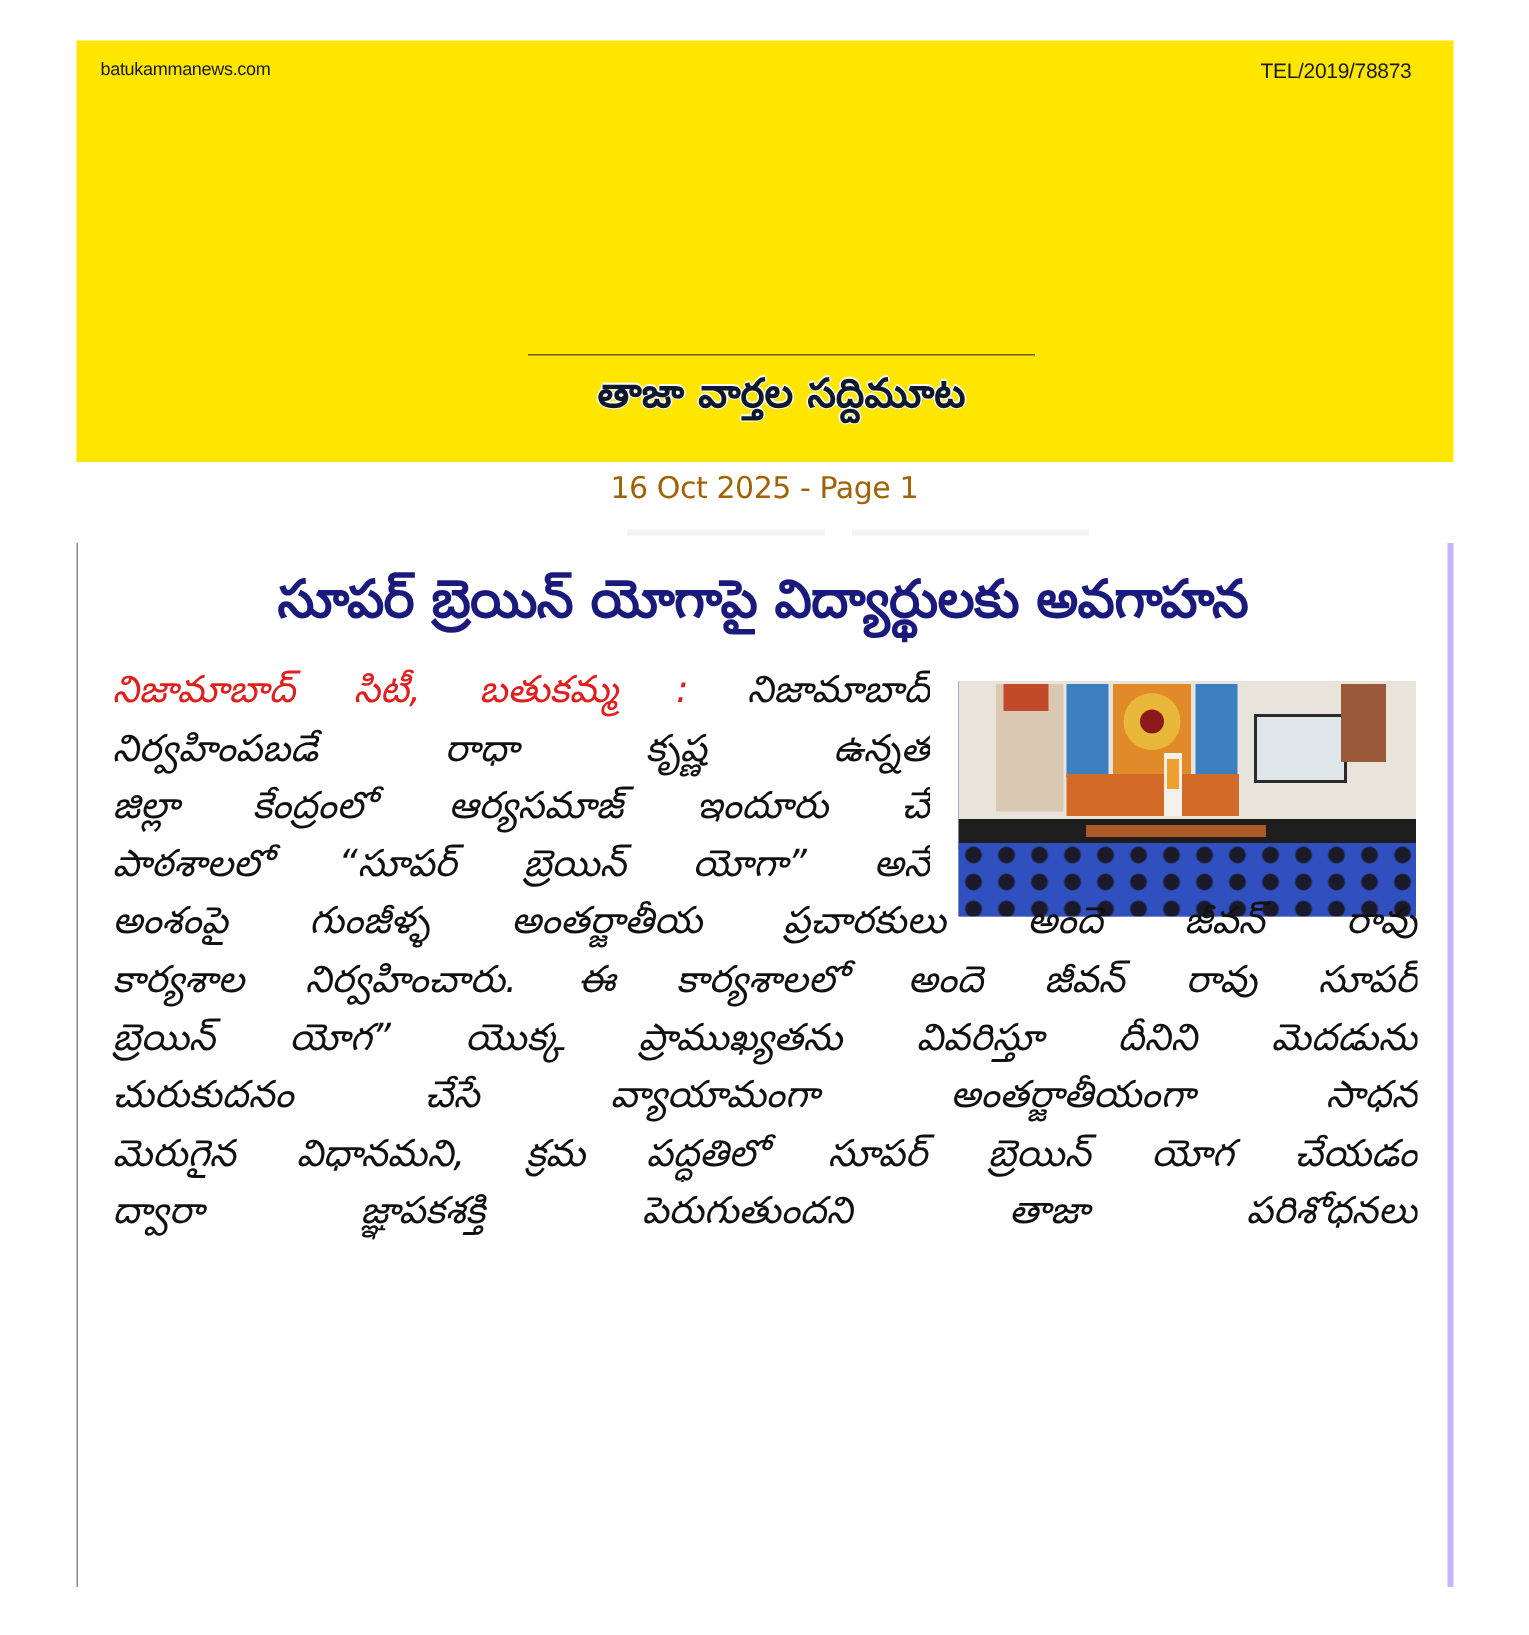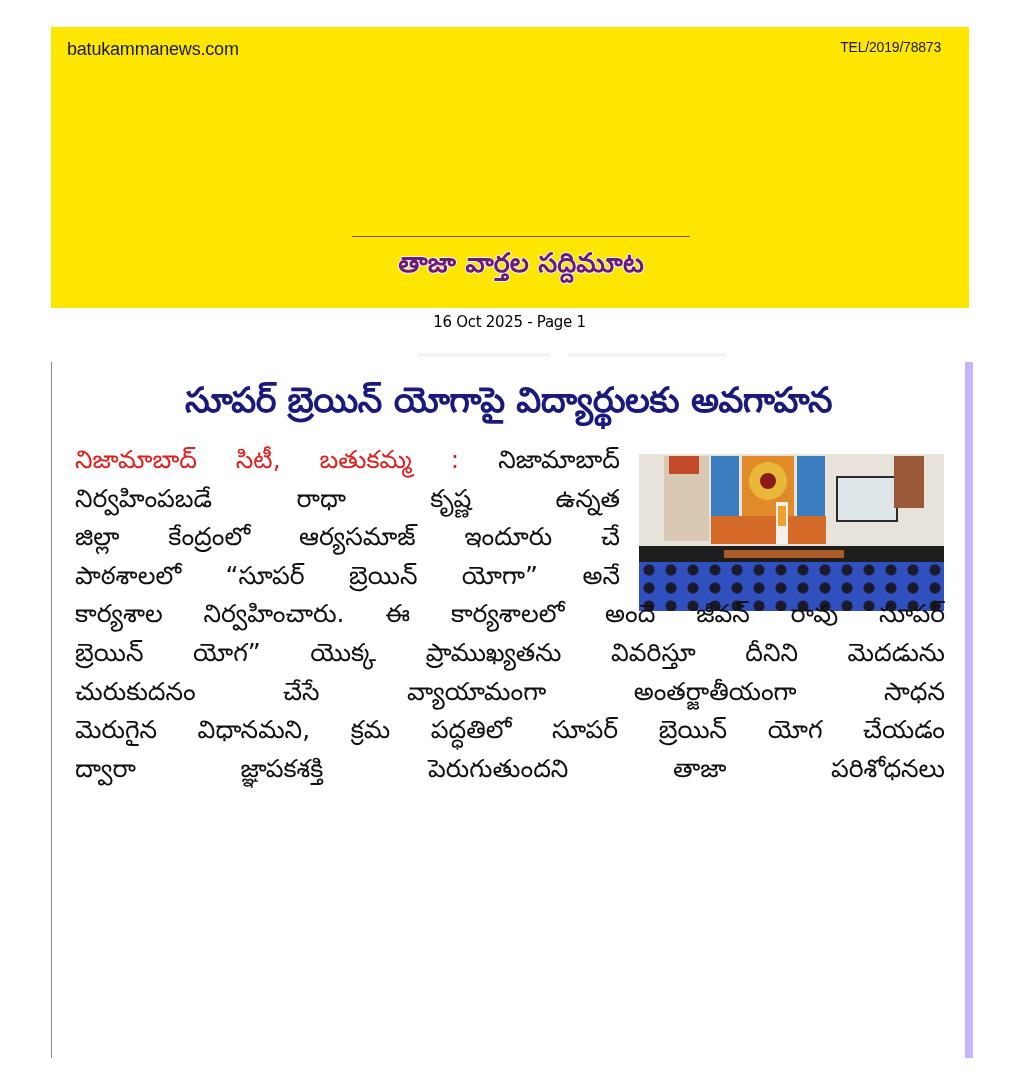--- a/index.html
+++ b/index.html
@@ -23,21 +23,21 @@
       width: 918px;
       height: 281px;
       background: #ffe600;
       overflow: hidden;
     }
     .banner .site {
       position: absolute;
       left: 16px;
       top: 12px;
       font-family: "Liberation Sans", sans-serif;
-      font-size: 18px;
+      font-size: 12px;
       color: #1a1a1a;
       letter-spacing: -0.2px;
     }
     .banner .reg {
       position: absolute;
       right: 28px;
       top: 12px;
       font-family: "Liberation Sans", sans-serif;
       font-size: 14px;
       color: #1a1a1a;
@@ -72,55 +72,55 @@
     .banner .tagline {
       position: absolute;
       left: 290px;
       top: 214px;
       width: 360px;
       text-align: center;
       font-family: "DejaVu Sans", sans-serif;
       font-weight: bold;
       font-size: 27px;
       line-height: 44px;
-      color: #701a75;
+      color: #0f172a;
       text-shadow:
         1px 0 0 #fff, -1px 0 0 #fff, 0 1px 0 #fff, 0 -1px 0 #fff;
       white-space: nowrap;
     }
     
     .dateline {
       position: absolute;
       left: 0;
       top: 313px;
       width: 1019px;
       text-align: center;
       font-family: "DejaVu Sans", sans-serif;
-      font-size: 15px;
-      color: #000000;
+      font-size: 20px;
+      color: #a16207;
       letter-spacing: -0.3px;
     }
     .faint-bar {
       position: absolute;
       top: 353px;
       height: 4px;
       background: #f3f3f3;
     }
     .faint-bar.a { left: 418px; width: 132px; }
     .faint-bar.b { left: 568px; width: 158px; }
 
     
     .article {
       position: absolute;
       left: 51px;
       top: 362px;
       width: 913px;
       height: 696px;
       border-left: 1px solid #8a8a8a;
-      border-right: 8px solid #c4b5fd;
+      border-right: 4px solid #c4b5fd;
       box-sizing: content-box;
     }
     .article .headline {
       position: absolute;
       left: 0;
       top: 12px;
       width: 913px;
       text-align: center;
       font-family: "DejaVu Sans", sans-serif;
       font-weight: bold;
@@ -210,20 +210,21 @@
       position: absolute;
       left: 23px;
       top: 79px;
       width: 870px;
       font-family: "DejaVu Sans", sans-serif;
       font-size: 25px;
       line-height: 38.6px;
       color: #111;
       text-align: justify;
       text-align-last: left;
+      font-style: italic;
     }
     .article .body-text .narrow {
       width: 545px;
       text-align: justify;
       text-align-last: justify;
     }
     .article .body-text .line {
       display: block;
       white-space: nowrap;
       overflow: hidden;
@@ -275,19 +276,20 @@
   <div class="body-text">
     <div class="narrow">
       <span class="line justify">
         <span class="dateline-red">నిజామాబాద్ సిటీ, బతుకమ్మ :</span>
         <span>నిజామాబాద్</span>
       </span>
       <span class="line justify">నిర్వహింపబడే రాధా కృష్ణ ఉన్నత</span>
       <span class="line justify">జిల్లా కేంద్రంలో ఆర్యసమాజ్ ఇందూరు చే</span>
       <span class="line justify">పాఠశాలలో “సూపర్ బ్రెయిన్ యోగా” అనే</span>
     </div>
+    <span class="line justify">అంశంపై గుంజీళ్ళ అంతర్జాతీయ ప్రచారకులు అందె జీవన్ రావు</span>
     <span class="line justify">కార్యశాల నిర్వహించారు. ఈ కార్యశాలలో అందె జీవన్ రావు సూపర్</span>
     <span class="line justify">బ్రెయిన్ యోగ” యొక్క ప్రాముఖ్యతను వివరిస్తూ దీనిని మెదడును</span>
     <span class="line justify">చురుకుదనం చేసే వ్యాయామంగా అంతర్జాతీయంగా సాధన</span>
     <span class="line justify">మెరుగైన విధానమని, క్రమ పద్ధతిలో సూపర్ బ్రెయిన్ యోగ చేయడం</span>
     <span class="line justify">ద్వారా జ్ఞాపకశక్తి పెరుగుతుందని తాజా పరిశోధనలు</span>
   </div>
 </div>
 
 </body></html>

